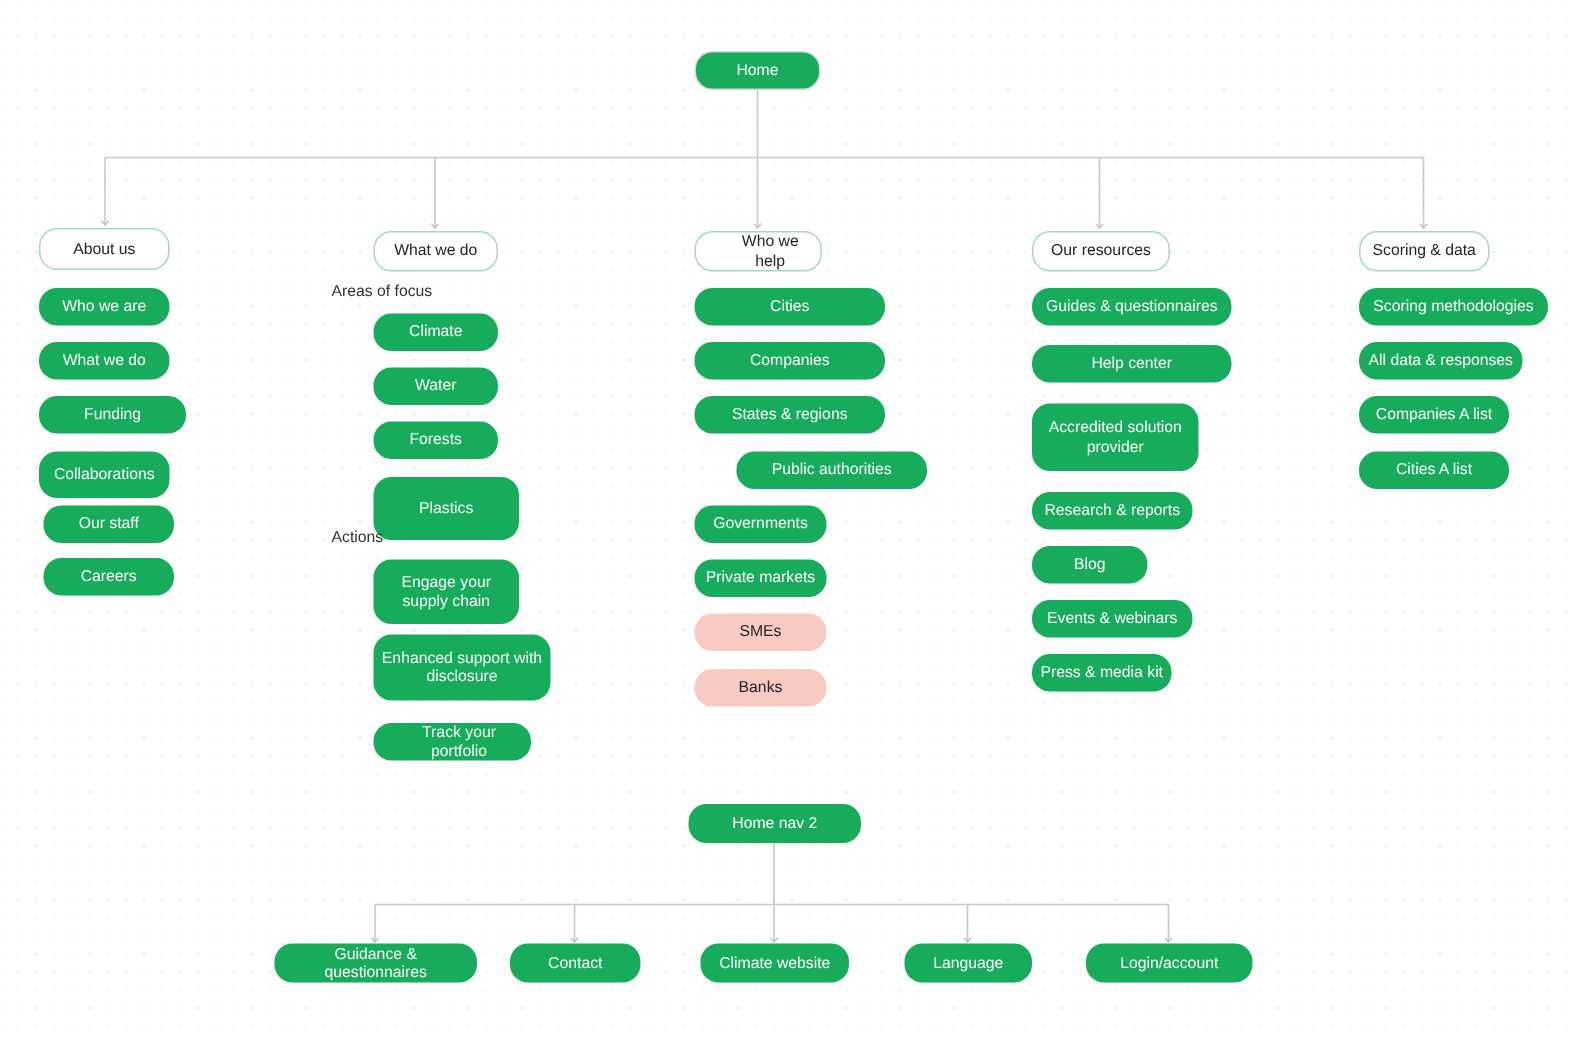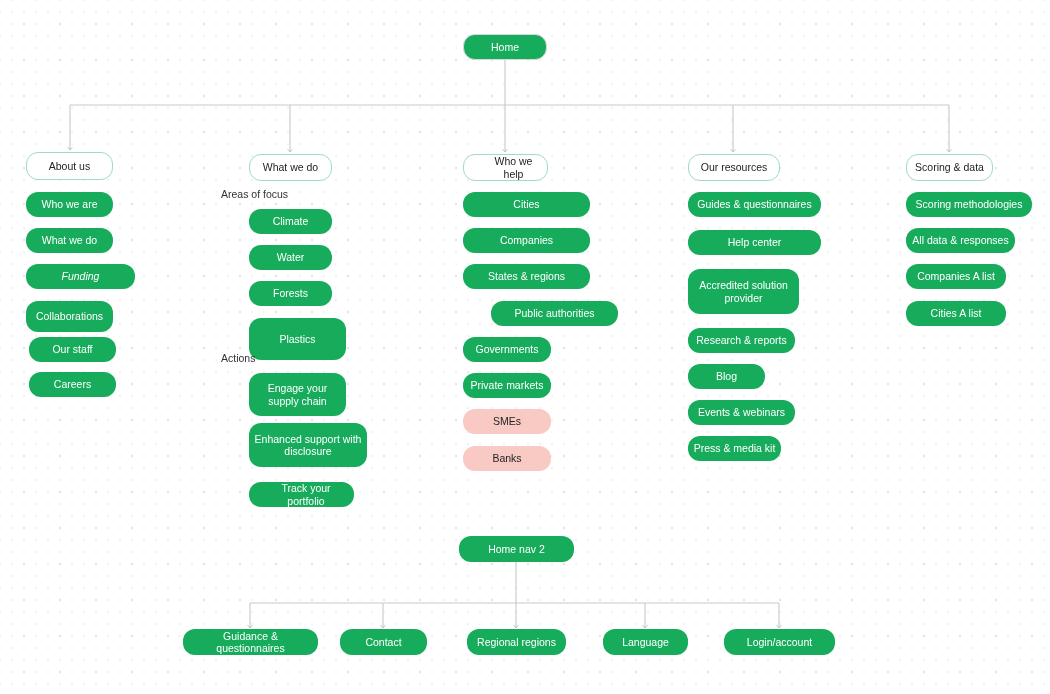--- a/index.html
+++ b/index.html
@@ -102,21 +102,21 @@
       <path d="M645,603 L645,628" marker-end="url(#arw)"></path>
       <path d="M779,603 L779,628" marker-end="url(#arw)"></path>
     </g>
   </svg>
 
   <div class="node root" style="left:463px;top:34px;width:84px;height:26px;">Home</div>
 
   <div class="node outline" style="left:26px;top:152px;width:87px;height:28px;">About us</div>
   <div class="node solid" style="left:26px;top:192px;width:87px;height:25px;">Who we are</div>
   <div class="node solid" style="left:26px;top:228px;width:87px;height:25px;">What we do</div>
-  <div class="node solid" style="left:26px;top:264px;width:109px;height:25px;font-style:italic;">Funding</div>
+  <div class="node solid" style="left:26px;top:264px;width:98px;height:25px;">Funding</div>
   <div class="node solid" style="left:26px;top:301px;width:87px;height:31px;">Collaborations</div>
   <div class="node solid" style="left:29px;top:337px;width:87px;height:25px;">Our staff</div>
   <div class="node solid" style="left:29px;top:372px;width:87px;height:25px;">Careers</div>
 
   <div class="node outline" style="left:249px;top:154px;width:83px;height:27px;">What we do</div>
   <div class="grouplabel" style="left:221px;top:188px;">Areas of focus</div>
   <div class="node solid" style="left:249px;top:209px;width:83px;height:25px;">Climate</div>
   <div class="node solid" style="left:249px;top:245px;width:83px;height:25px;">Water</div>
   <div class="node solid" style="left:249px;top:281px;width:83px;height:25px;">Forests</div>
   <div class="node solid" style="left:249px;top:318px;width:97px;height:42px;">Plastics</div>
@@ -147,17 +147,17 @@
   <div class="node outline" style="left:906px;top:154px;width:87px;height:27px;">Scoring &amp; data</div>
   <div class="node solid" style="left:906px;top:192px;width:126px;height:25px;">Scoring methodologies</div>
   <div class="node solid" style="left:906px;top:228px;width:109px;height:25px;">All data &amp; responses</div>
   <div class="node solid" style="left:906px;top:264px;width:100px;height:25px;">Companies A list</div>
   <div class="node solid" style="left:906px;top:301px;width:100px;height:25px;">Cities A list</div>
 
   <div class="node solid" style="left:459px;top:536px;width:115px;height:26px;">Home nav 2</div>
 
   <div class="node solid" style="left:183px;top:629px;width:135px;height:26px;">Guidance &amp; questionnaires</div>
   <div class="node solid" style="left:340px;top:629px;width:87px;height:26px;">Contact</div>
-  <div class="node solid" style="left:467px;top:629px;width:99px;height:26px;">Regional regions</div>
+  <div class="node solid" style="left:467px;top:629px;width:99px;height:26px;">Climate website</div>
   <div class="node solid" style="left:603px;top:629px;width:85px;height:26px;">Language</div>
   <div class="node solid" style="left:724px;top:629px;width:111px;height:26px;">Login/account</div>
 
 </div>
 
 </body></html>

